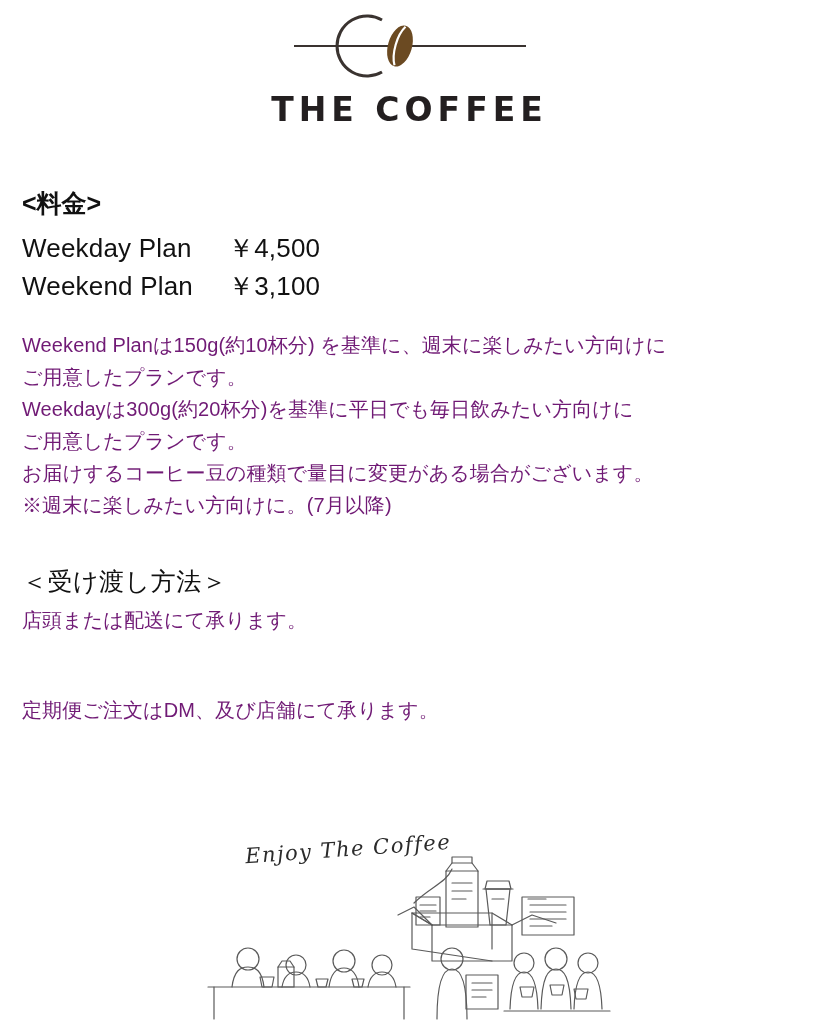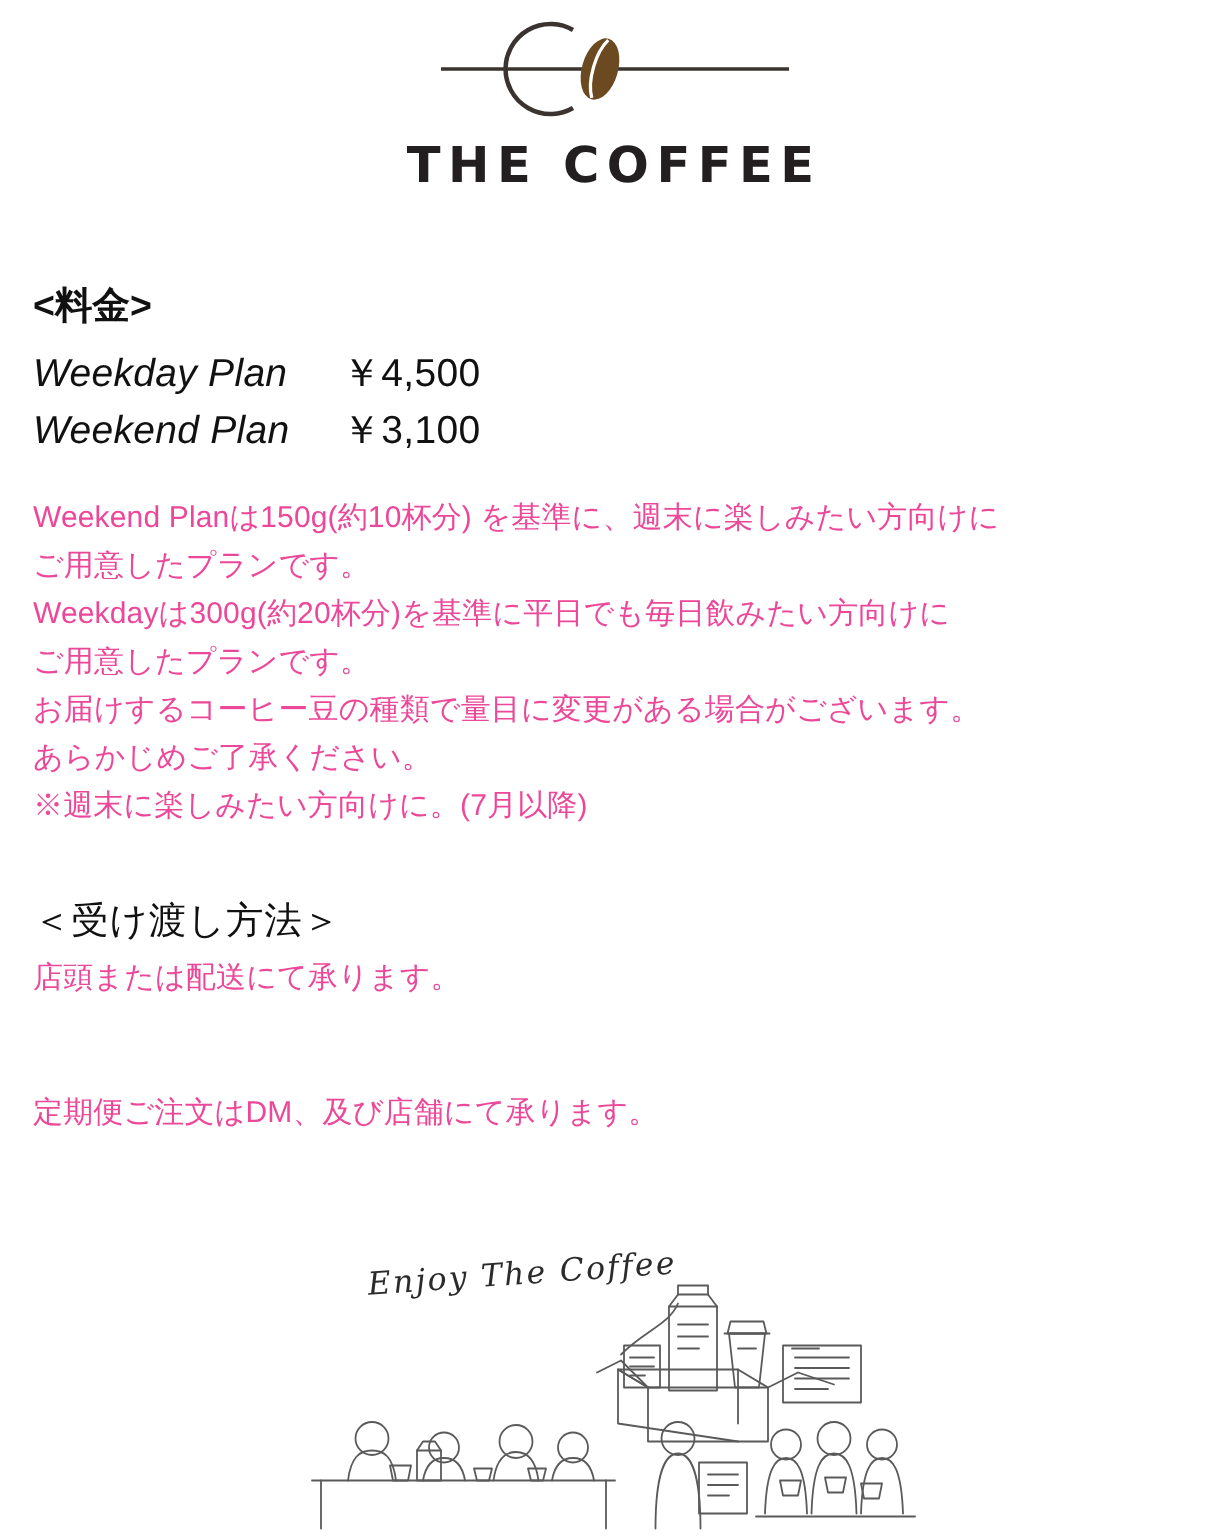--- a/index.html
+++ b/index.html
@@ -50,26 +50,26 @@
     margin: 0;
   }
   .price-line {
     font-size: 26px;
     font-weight: 400;
     color: #111;
     margin: 0;
     line-height: 1.45;
     letter-spacing: 0.2px;
   }
-  .price-line .plan-name { display: inline-block; min-width: 206px; font-style: italic; }
+  .price-line .plan-name { display: inline-block; min-width: 206px; }
 
   .para {
     font-size: 20px;
     line-height: 1.6;
-    color: #ec4899;
+    color: #701a75;
     margin: 0;
     letter-spacing: 0.1px;
   }
 
   .gap-24 { height: 24px; }
   .gap-44 { height: 44px; }
   .gap-58 { height: 58px; }
 
   .heading-2 {
     font-size: 25px;
@@ -132,21 +132,20 @@
     <span class="plan-name">Weekend Plan</span><span>￥3,100</span>
   </p>
 
   <div class="gap-24"></div>
 
   <p class="para">Weekend Planは150g(約10杯分) を基準に、週末に楽しみたい方向けに</p>
   <p class="para">ご用意したプランです。</p>
   <p class="para">Weekdayは300g(約20杯分)を基準に平日でも毎日飲みたい方向けに</p>
   <p class="para">ご用意したプランです。</p>
   <p class="para">お届けするコーヒー豆の種類で量目に変更がある場合がございます。</p>
-  <p class="para">あらかじめご了承ください。</p>
   <p class="para">※週末に楽しみたい方向けに。(7月以降)</p>
 
   <div class="gap-44"></div>
 
   <p class="heading-2">＜受け渡し方法＞</p>
 
   <div style="height:6px"></div>
 
   <p class="para">店頭または配送にて承ります。</p>
 

